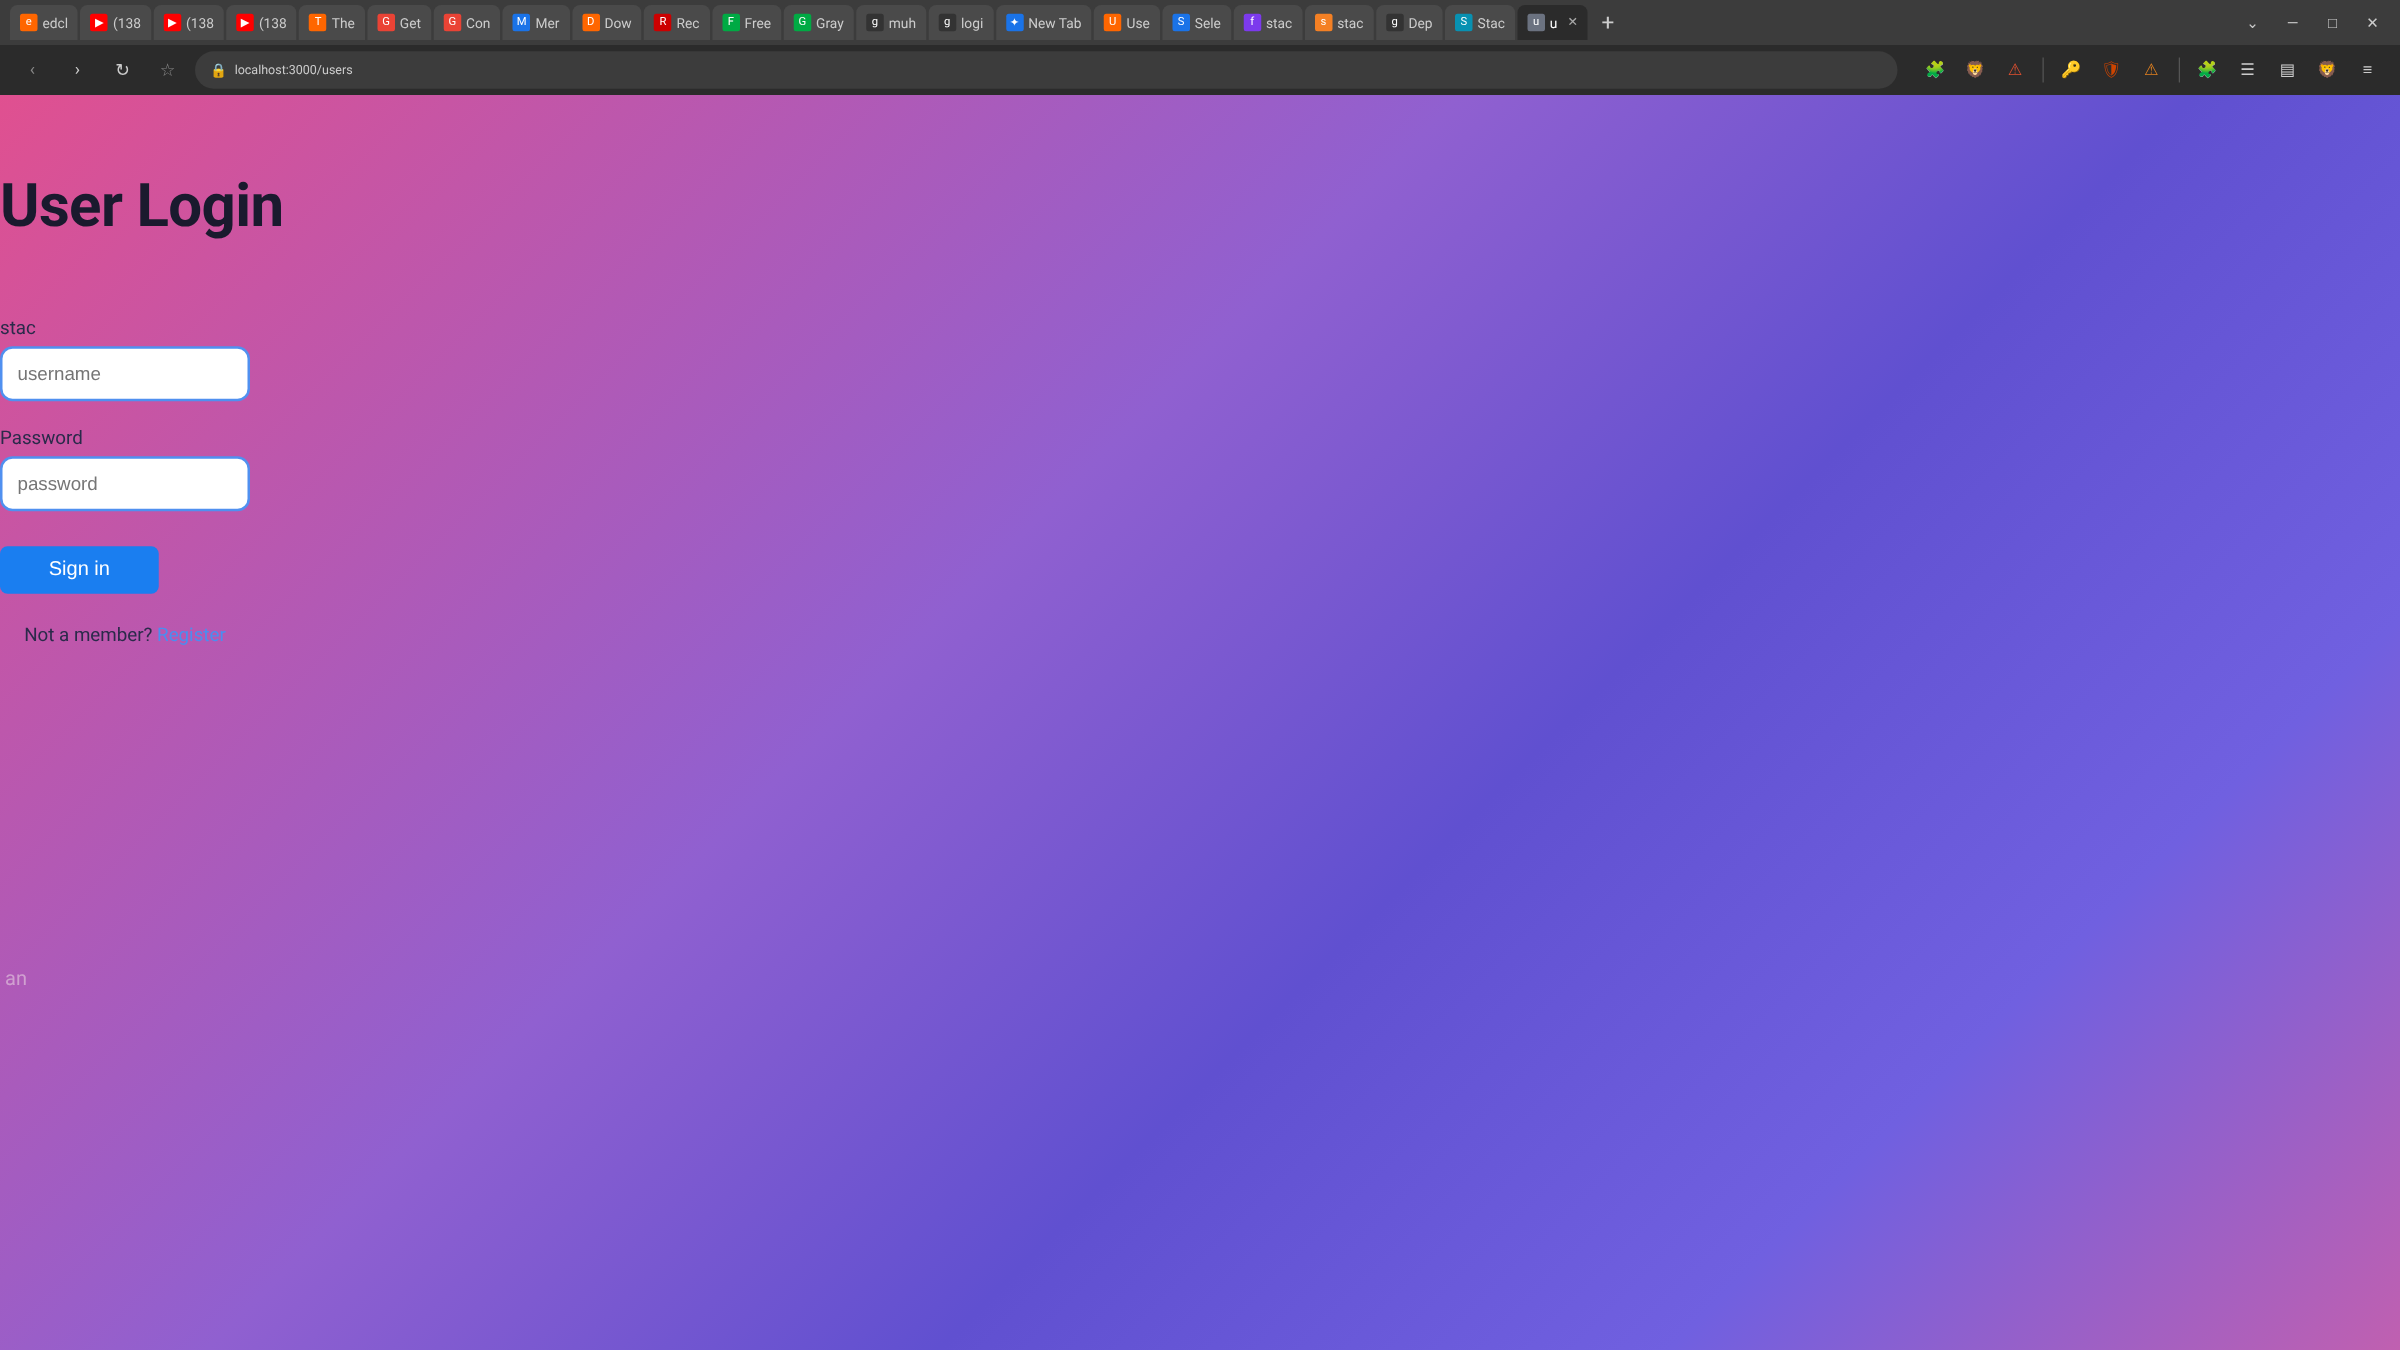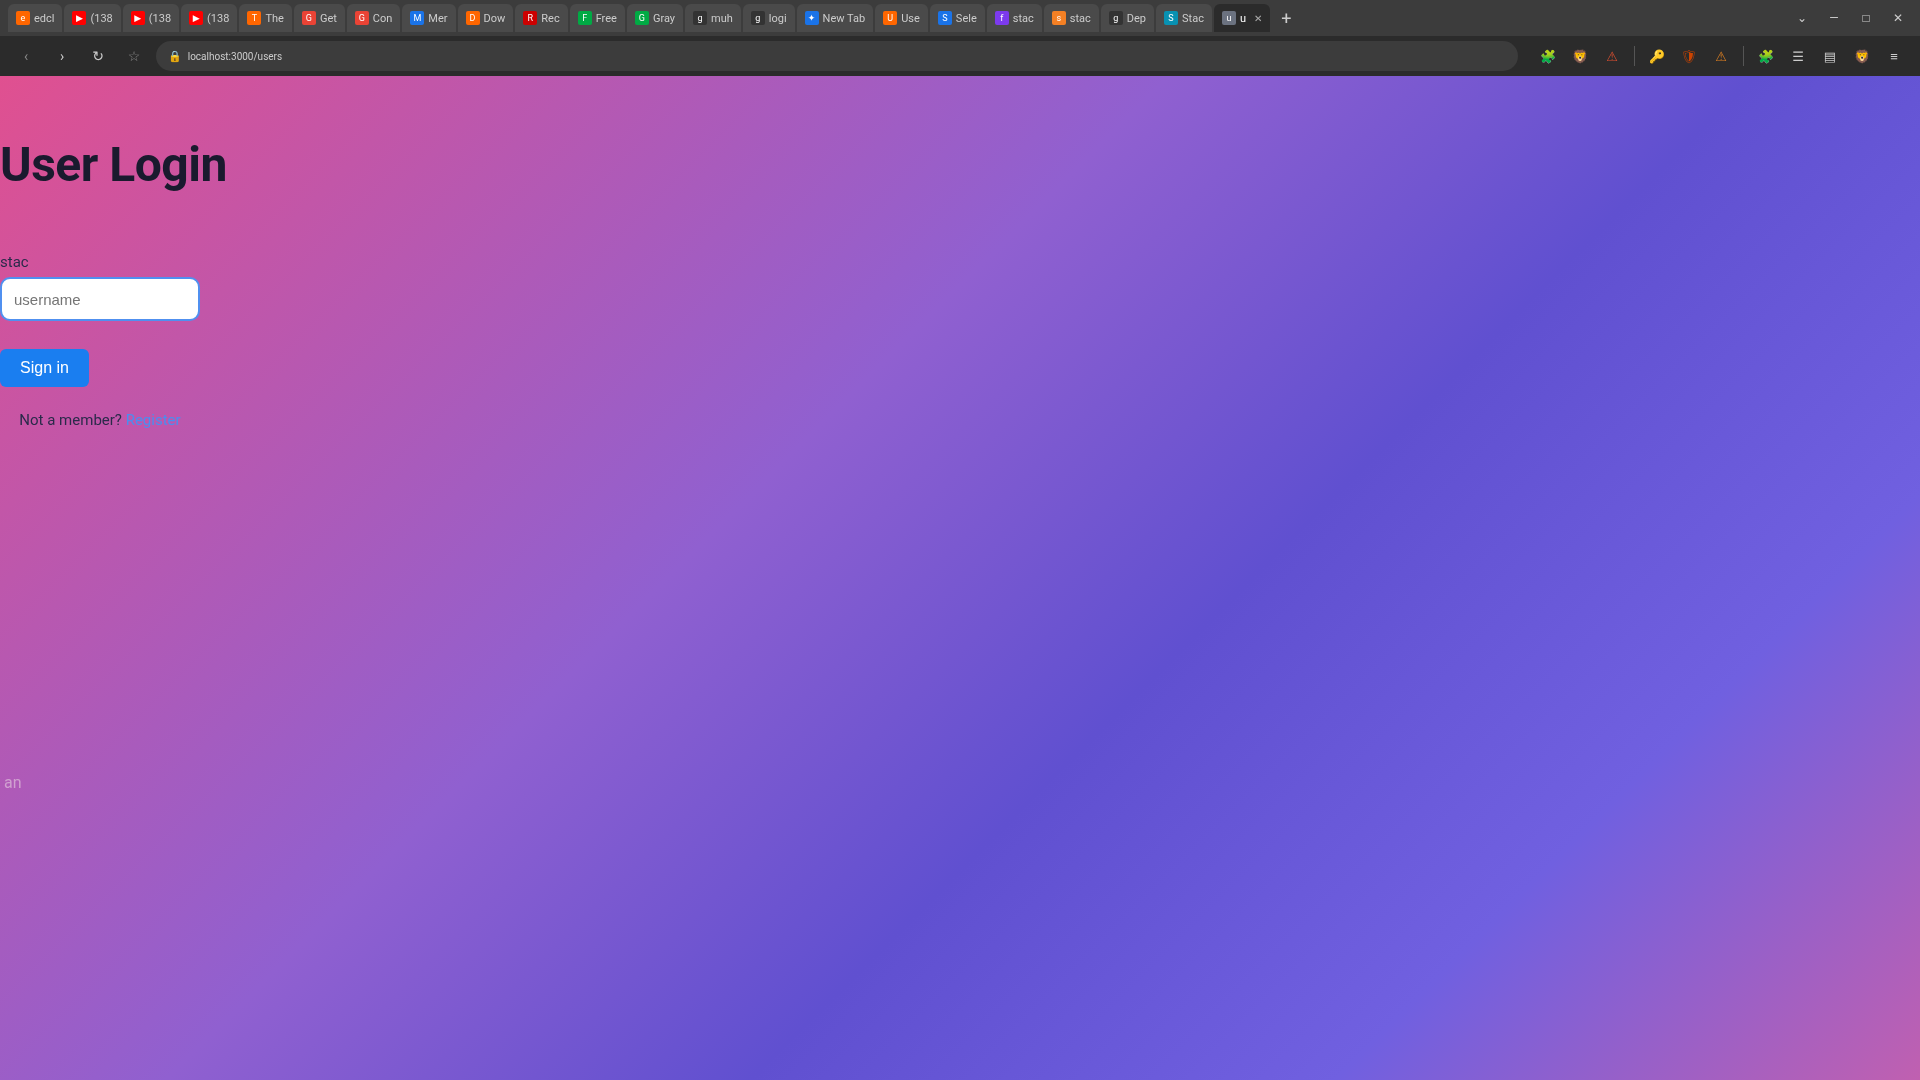--- a/index.html
+++ b/index.html
@@ -234,21 +234,21 @@
       border-radius: 10px;
       padding: 0 12px;
       font-size: 15px;
       color: #999;
       outline: none;
       width: 200px;
     }
 
     .sign-in-btn {
       margin-top: 8px;
-      padding: 10px 20px;
+      padding: 10px 39px;
       background: #1a7ef0;
       color: white;
       border: none;
       border-radius: 6px;
       font-size: 16px;
       cursor: pointer;
       font-weight: 500;
     }
 
     .register-text {
@@ -423,20 +423,24 @@
 
 <div class="page-content">
   <h1 class="page-title">User Login</h1>
 
   <form class="login-form">
     <div class="form-group">
       <label class="form-label">stac</label>
       <input class="form-input" type="text" placeholder="username" style="">
     </div>
 
+    <div class="form-group">
+      <label class="form-label">Password</label>
+      <input class="form-input" type="password" placeholder="password" style="">
+    </div>
 
     <button class="sign-in-btn" type="submit">Sign in</button>
 
     <div class="register-text">
       <span>Not a member?</span>
       <a class="register-link" href="#">Register</a>
     </div>
   </form>
 
   <div class="bottom-left-text">an</div>

